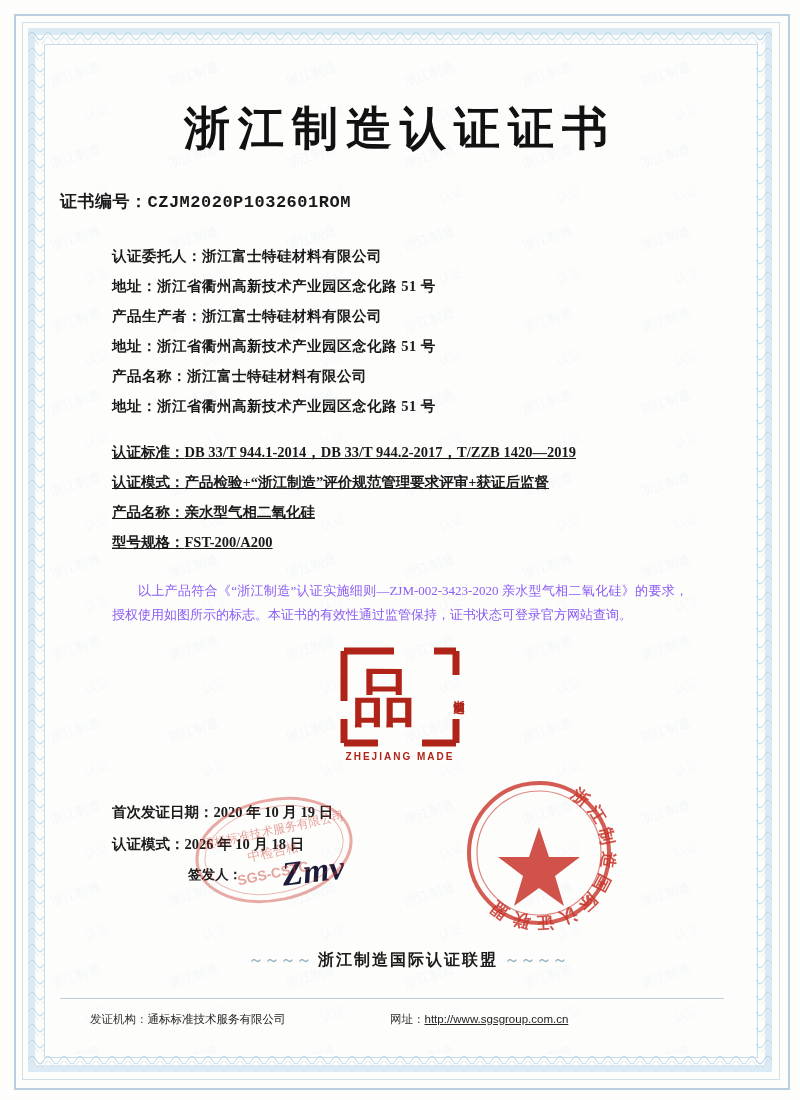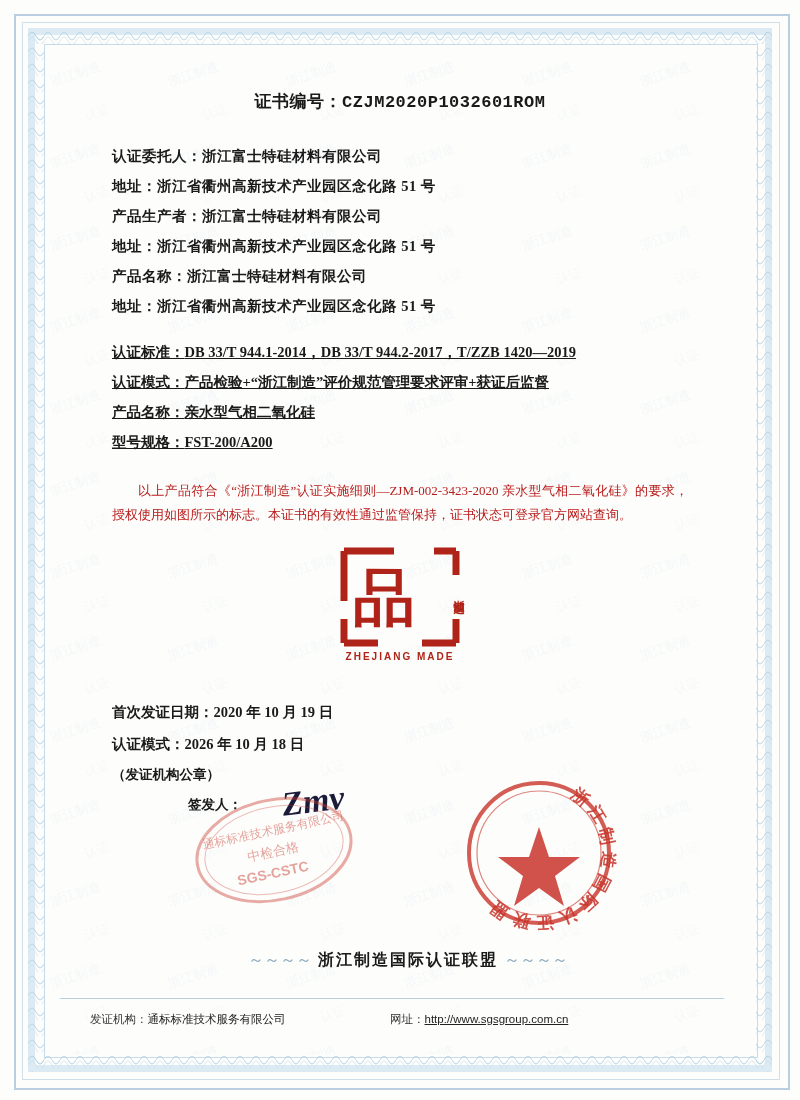--- a/index.html
+++ b/index.html
@@ -73,21 +73,21 @@
     text-align: center;
     font-family: "Liberation Serif", serif;
     font-size: 46px;
     font-weight: bold;
     letter-spacing: 8px;
     color: #111;
     margin-top: 38px;
   }
 
   .cert-number {
-    text-align: center;
+    text-align: left;
     font-size: 17px;
     font-weight: bold;
     margin-top: 30px;
     letter-spacing: 0.5px;
   }
   .cert-number .num {
     font-family: "Liberation Mono", monospace;
     letter-spacing: 0.5px;
   }
 
@@ -119,21 +119,21 @@
   }
 
   .statement {
     margin-top: 22px;
     padding-left: 52px;
     padding-right: 52px;
     font-size: 13px;
     line-height: 24px;
     text-align: justify;
     text-indent: 26px;
-    color: #b91c1c;
+    color: #8b5cf6;
   }
 
   
   .logo-wrap {
     margin-top: 18px;
     display: flex;
     justify-content: center;
   }
   .logo {
     width: 132px;
@@ -286,20 +286,21 @@
       <pattern id="wm" width="118" height="82" patternUnits="userSpaceOnUse">
         <text x="6" y="40" font-family="Liberation Serif, serif" font-size="13" fill="#e9f1f7" transform="rotate(-18 6 40)">浙江制造</text>
         <text x="40" y="74" font-family="Liberation Serif, serif" font-size="13" fill="#eef4f9" transform="rotate(-18 40 74)">认证</text>
       </pattern>
     </defs>
     <rect x="0" y="0" width="708" height="1008" fill="url(#wm)"></rect>
   </svg>
 
   <div class="content">
 
+    <div class="cert-title">浙江制造认证证书</div>
 
     <div class="cert-number">
       <span>证书编号：</span><span class="num">CZJM2020P1032601ROM</span>
     </div>
 
     <div class="info-block">
       <div class="info-line">
         <span class="lbl">认证委托人：</span><span class="val">浙江富士特硅材料有限公司</span>
       </div>
       <div class="info-line">
@@ -352,21 +353,20 @@
       </div>
     </div>
 
     <div class="dates">
       <div class="date-line">
         <span>首次发证日期：</span><span>2020 年 10 月 19 日</span>
       </div>
       <div class="date-line">
         <span>认证模式：</span><span>2026 年 10 月 18 日</span>
       </div>
-      <div class="seal-label">（发证机构公章）</div>
       <div class="signer-line">
         <span>签发人：</span>
         <span class="signature">Zmv</span>
       </div>
     </div>
 
     <svg class="stamp-round" viewBox="0 0 162 162">
       <defs>
         <path id="sealcircle" d="M81,17 a64,64 0 1,1 -0.1,0" fill="none"></path>
       </defs>

